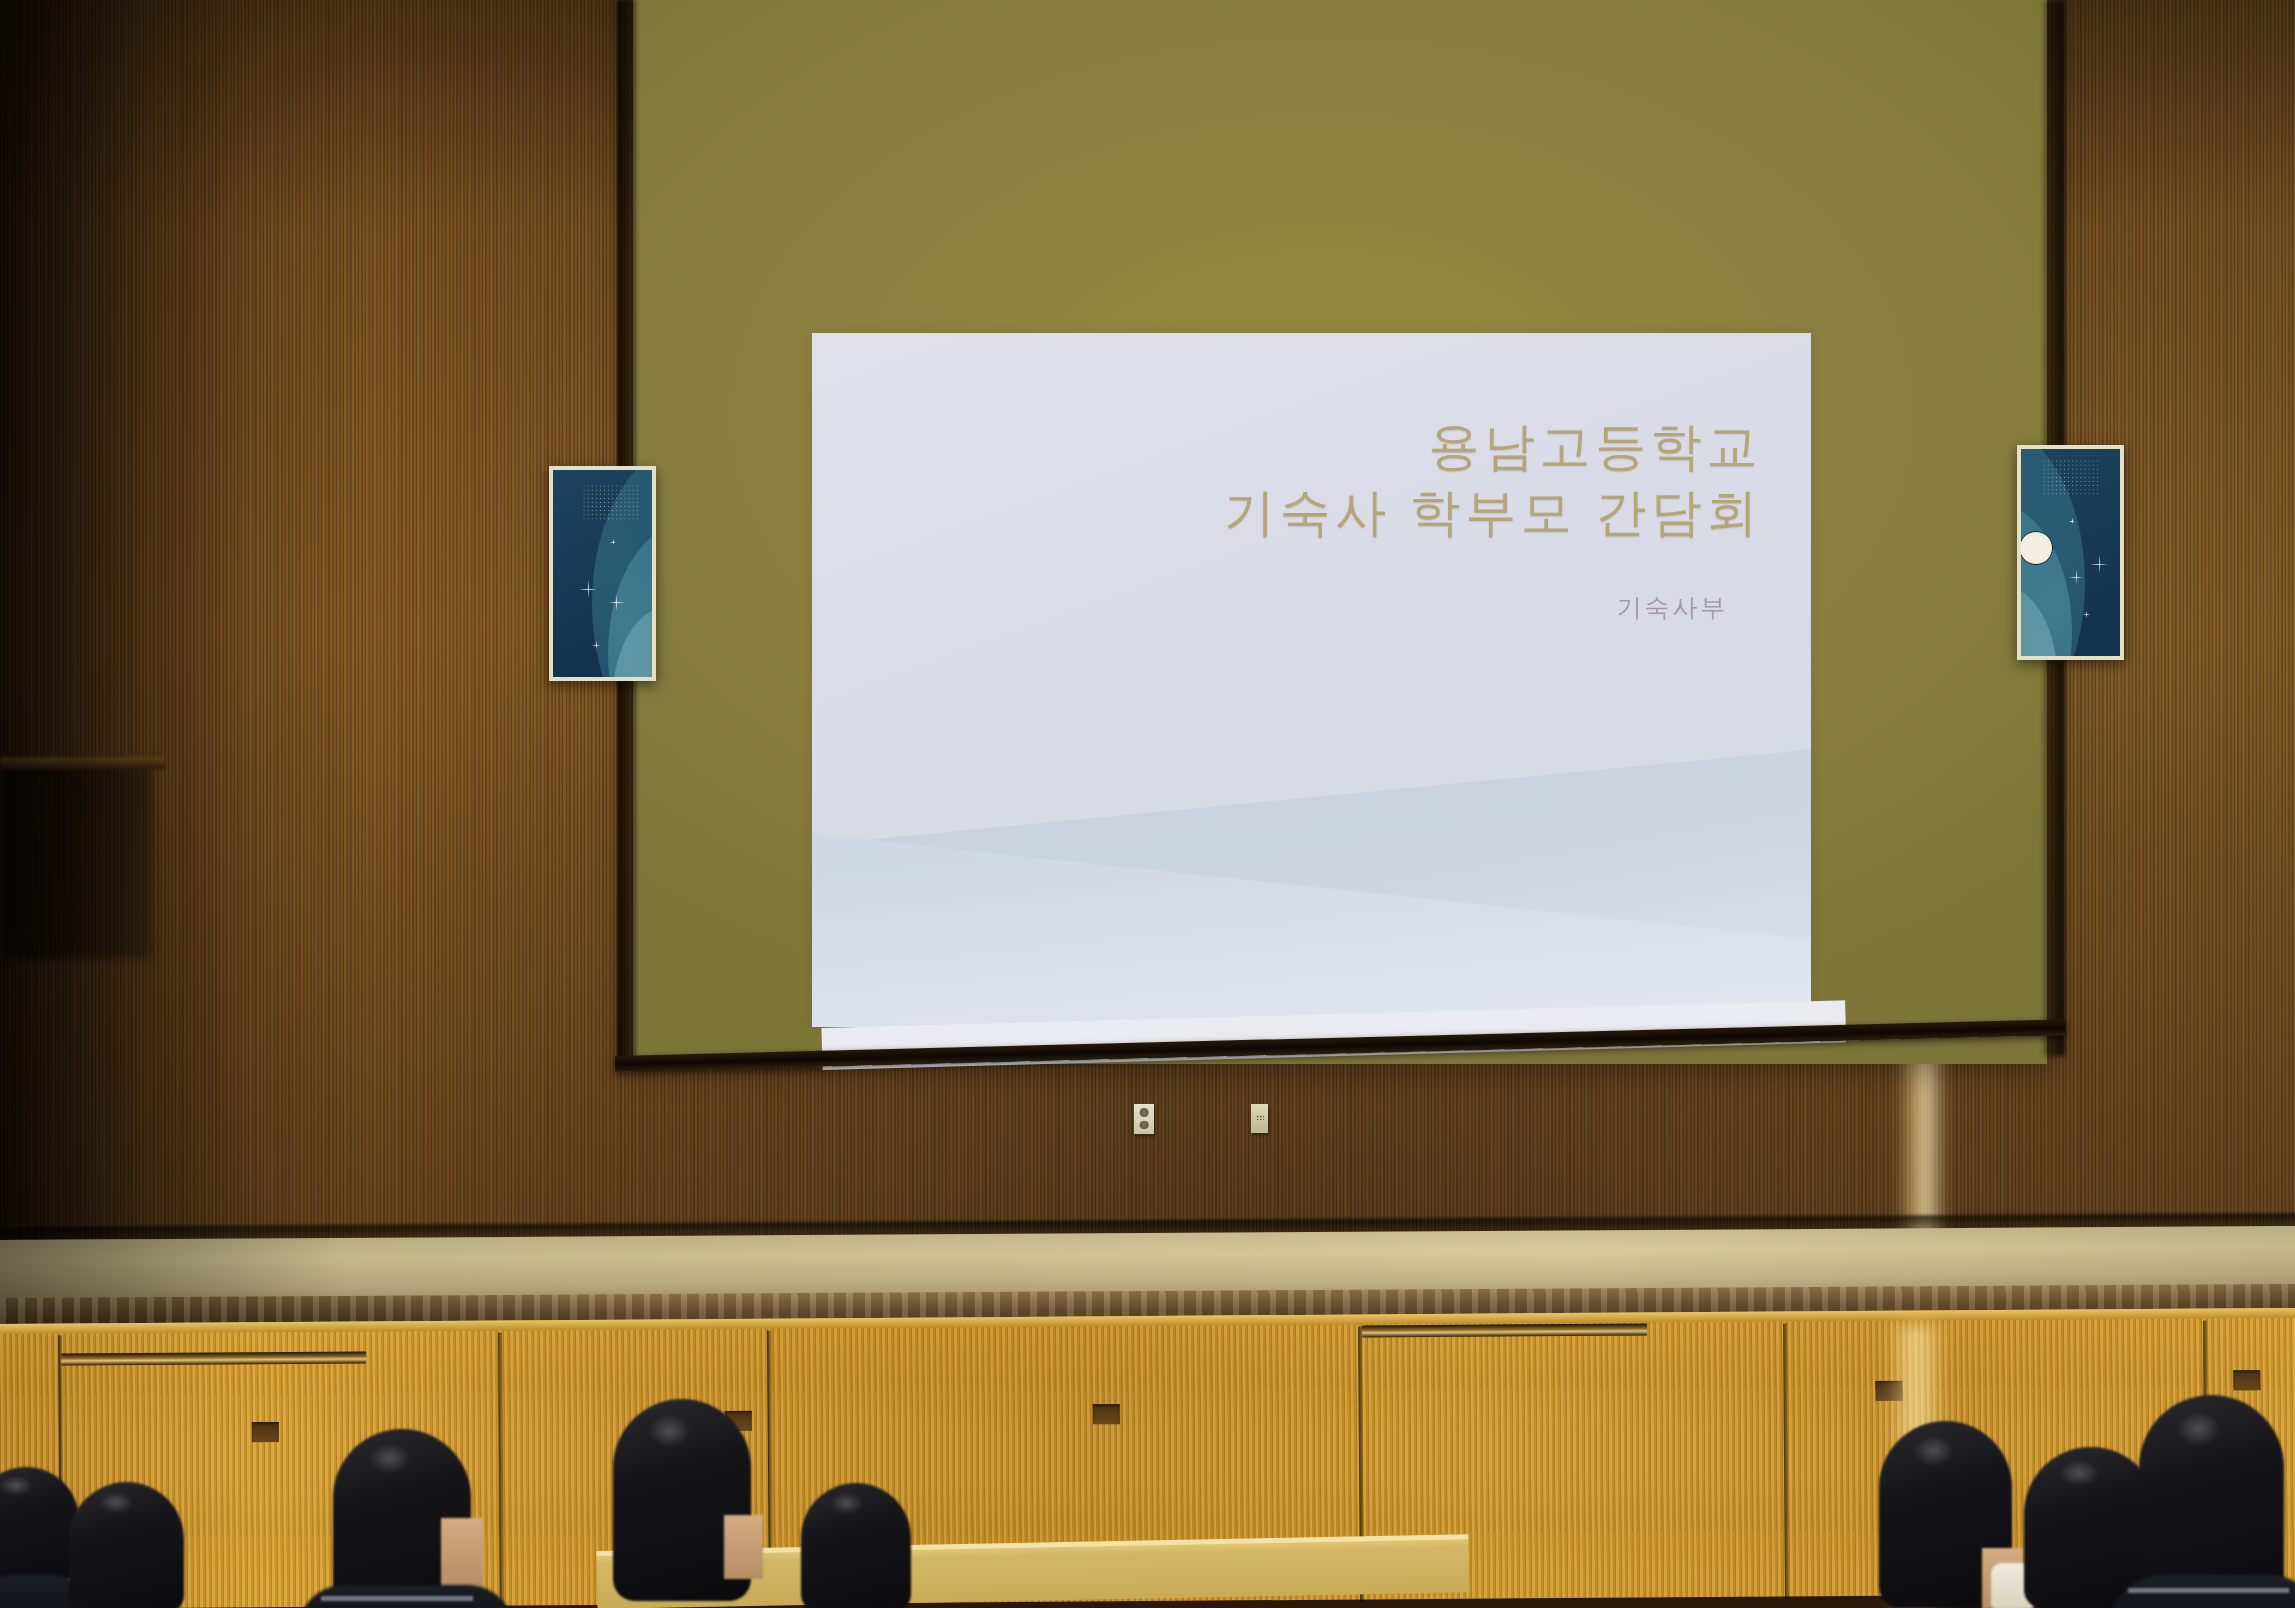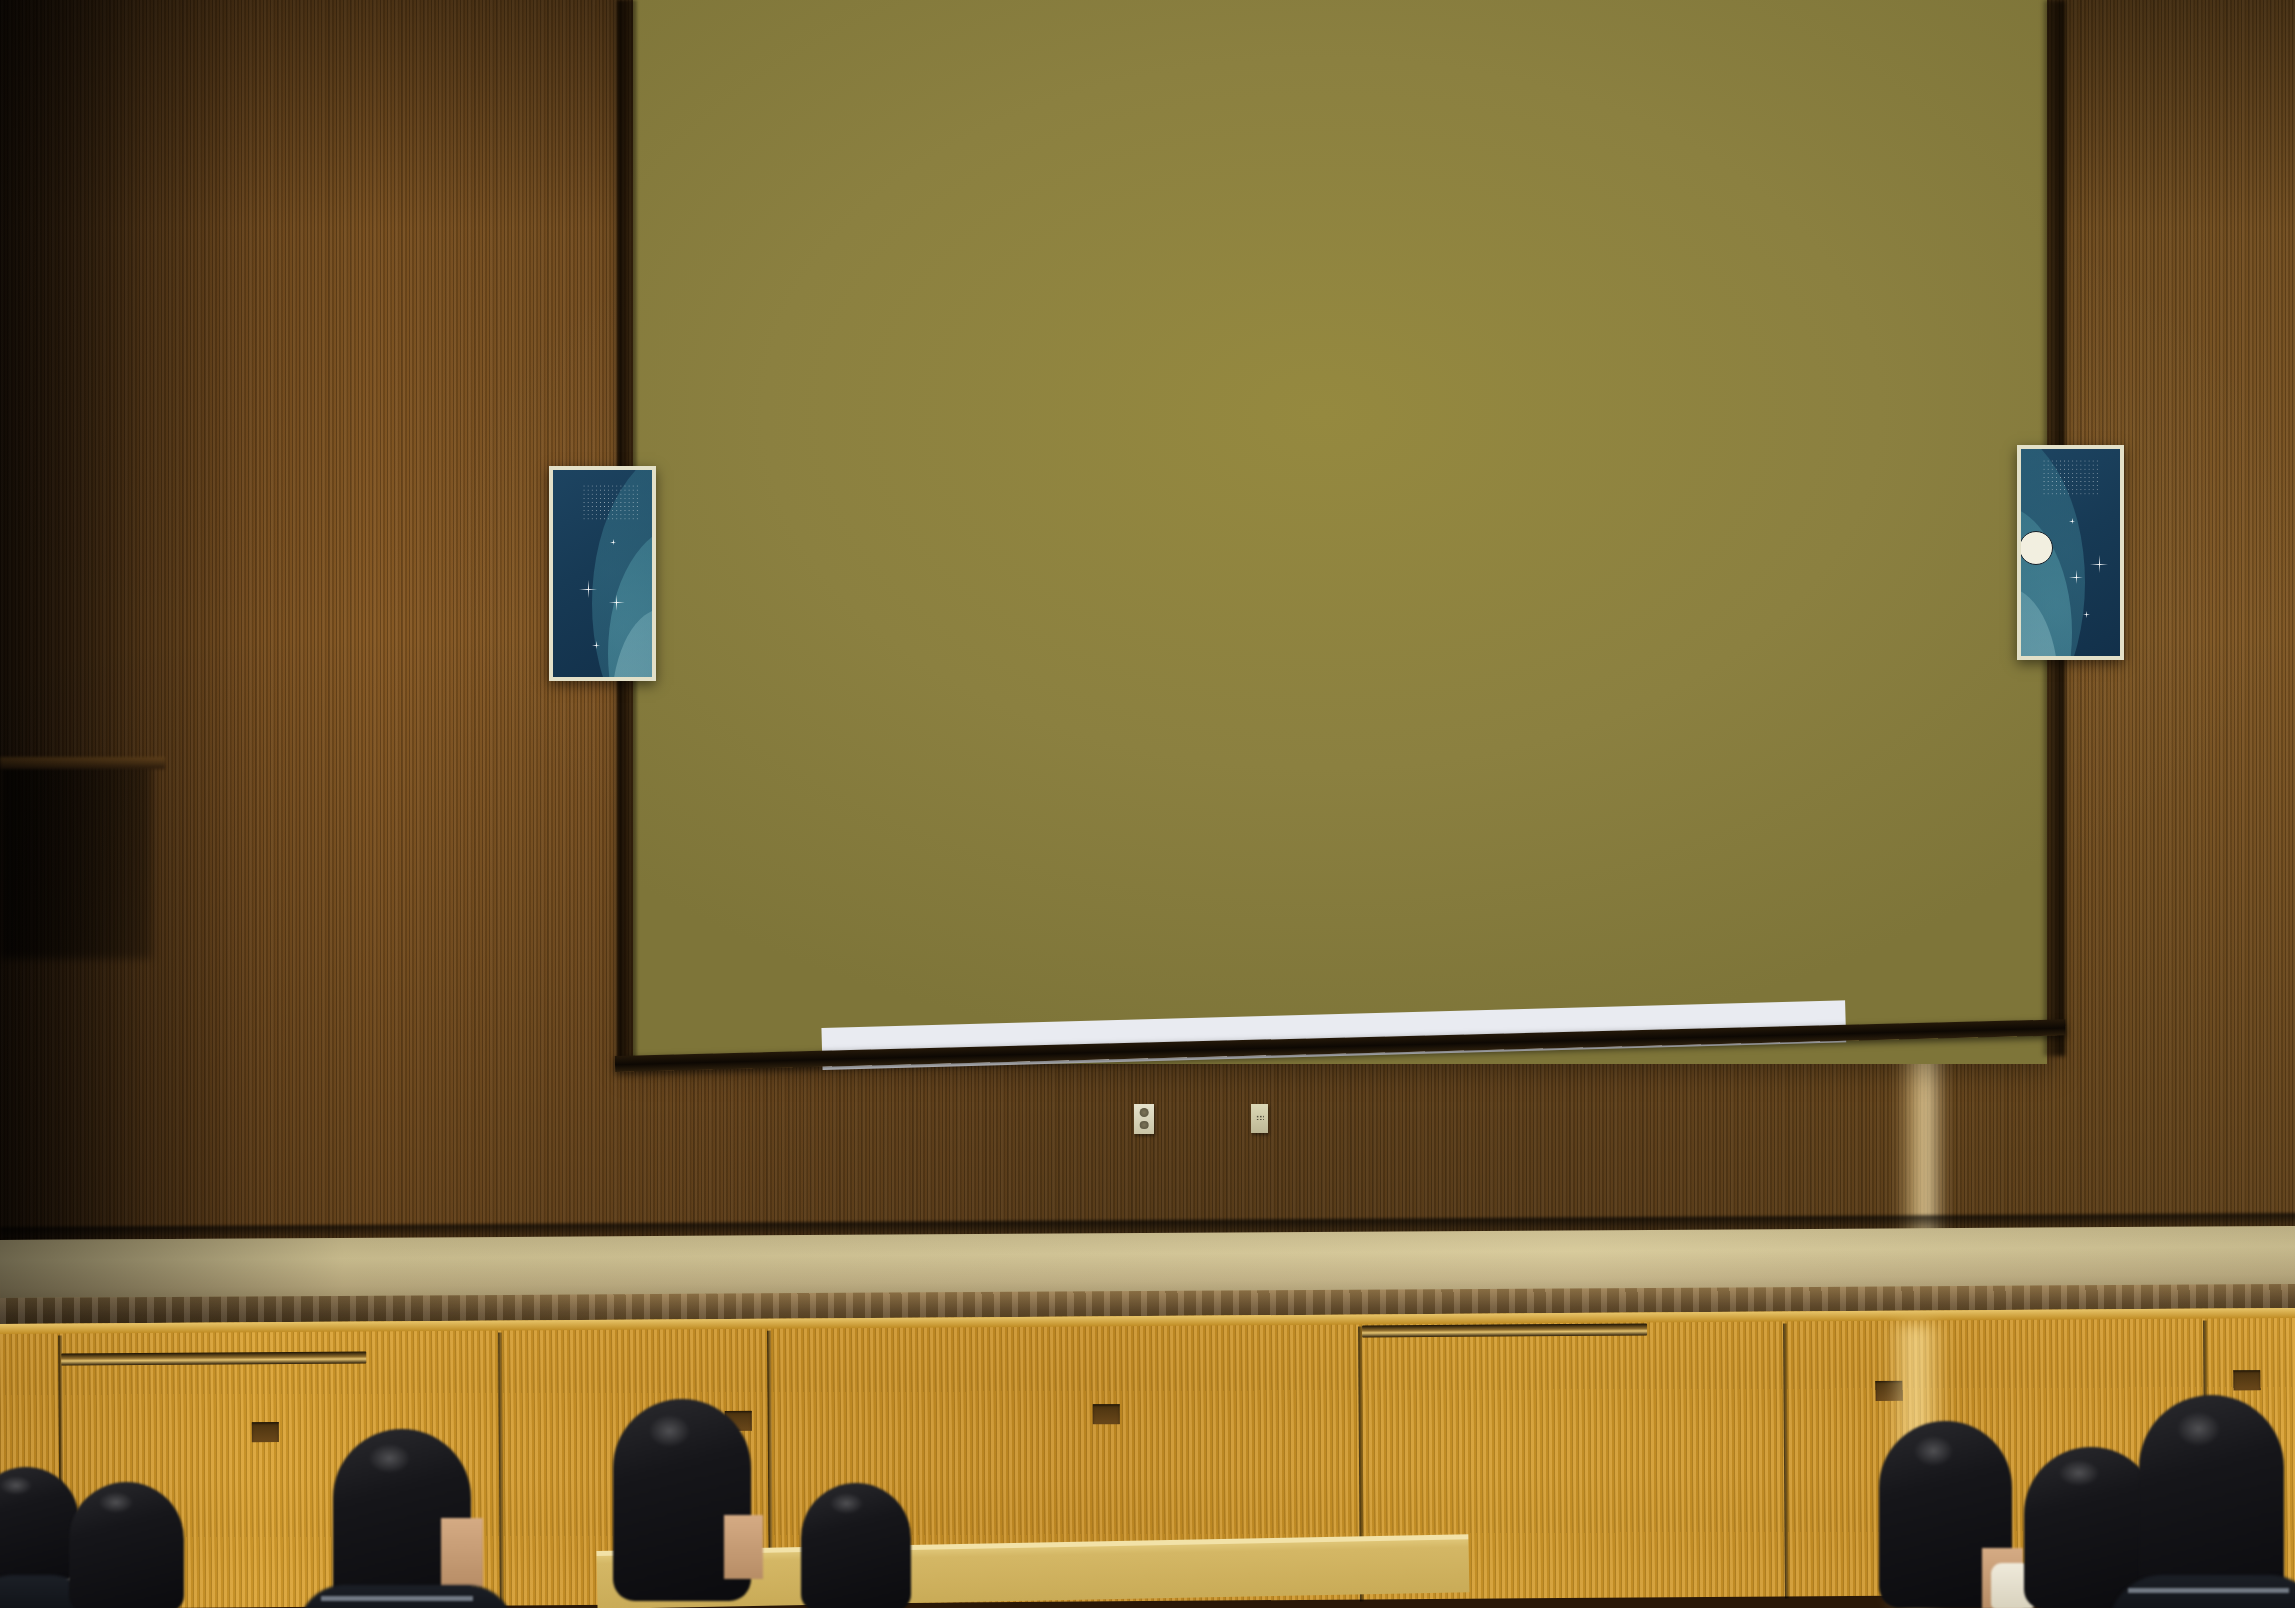--- a/index.html
+++ b/index.html
@@ -325,20 +325,27 @@
   <div class="alcove"></div>
   <div class="alcove-lip"></div>
   <div class="wall-vignette"></div>
   <div class="light-streak"></div>
 
   <div class="screen-wrap">
     <div class="screen-field"></div>
     <div class="screen-left-dark"></div>
     <div class="screen-right-dark"></div>
 
+    <div class="slide">
+      <div class="wedge-a"></div>
+      <div class="wedge-b"></div>
+      <div class="slide-title">용남고등학교
+기숙사 학부모 간담회</div>
+      <div class="slide-sub">기숙사부</div>
+    </div>
 
     <div class="spill-strip"></div>
     <div class="screen-bar"></div>
   </div>
 
   <div class="poster poster-left">
     <div class="poster-inner pl">
       <div class="arc arc1"></div>
       <div class="arc arc2"></div>
       <div class="arc arc3"></div>

